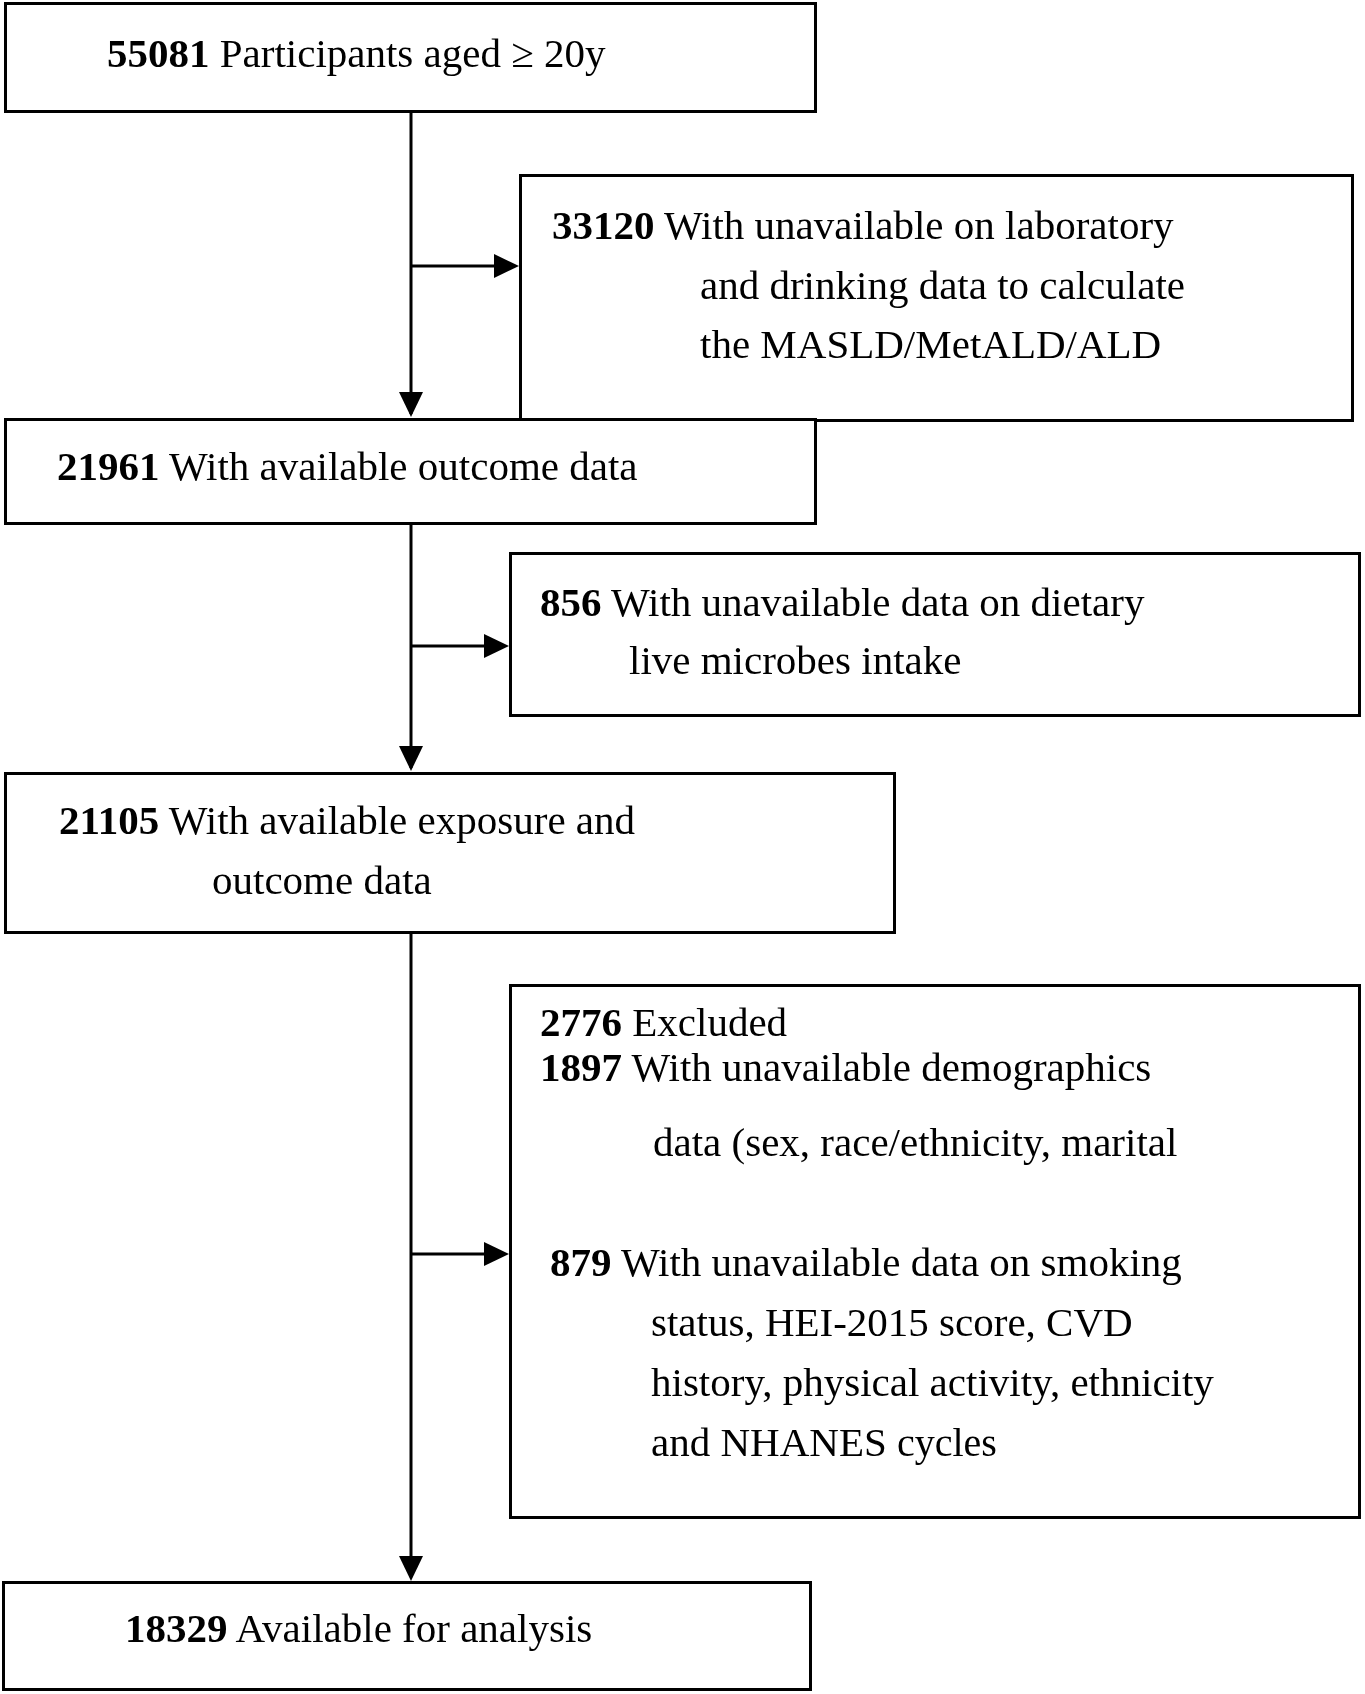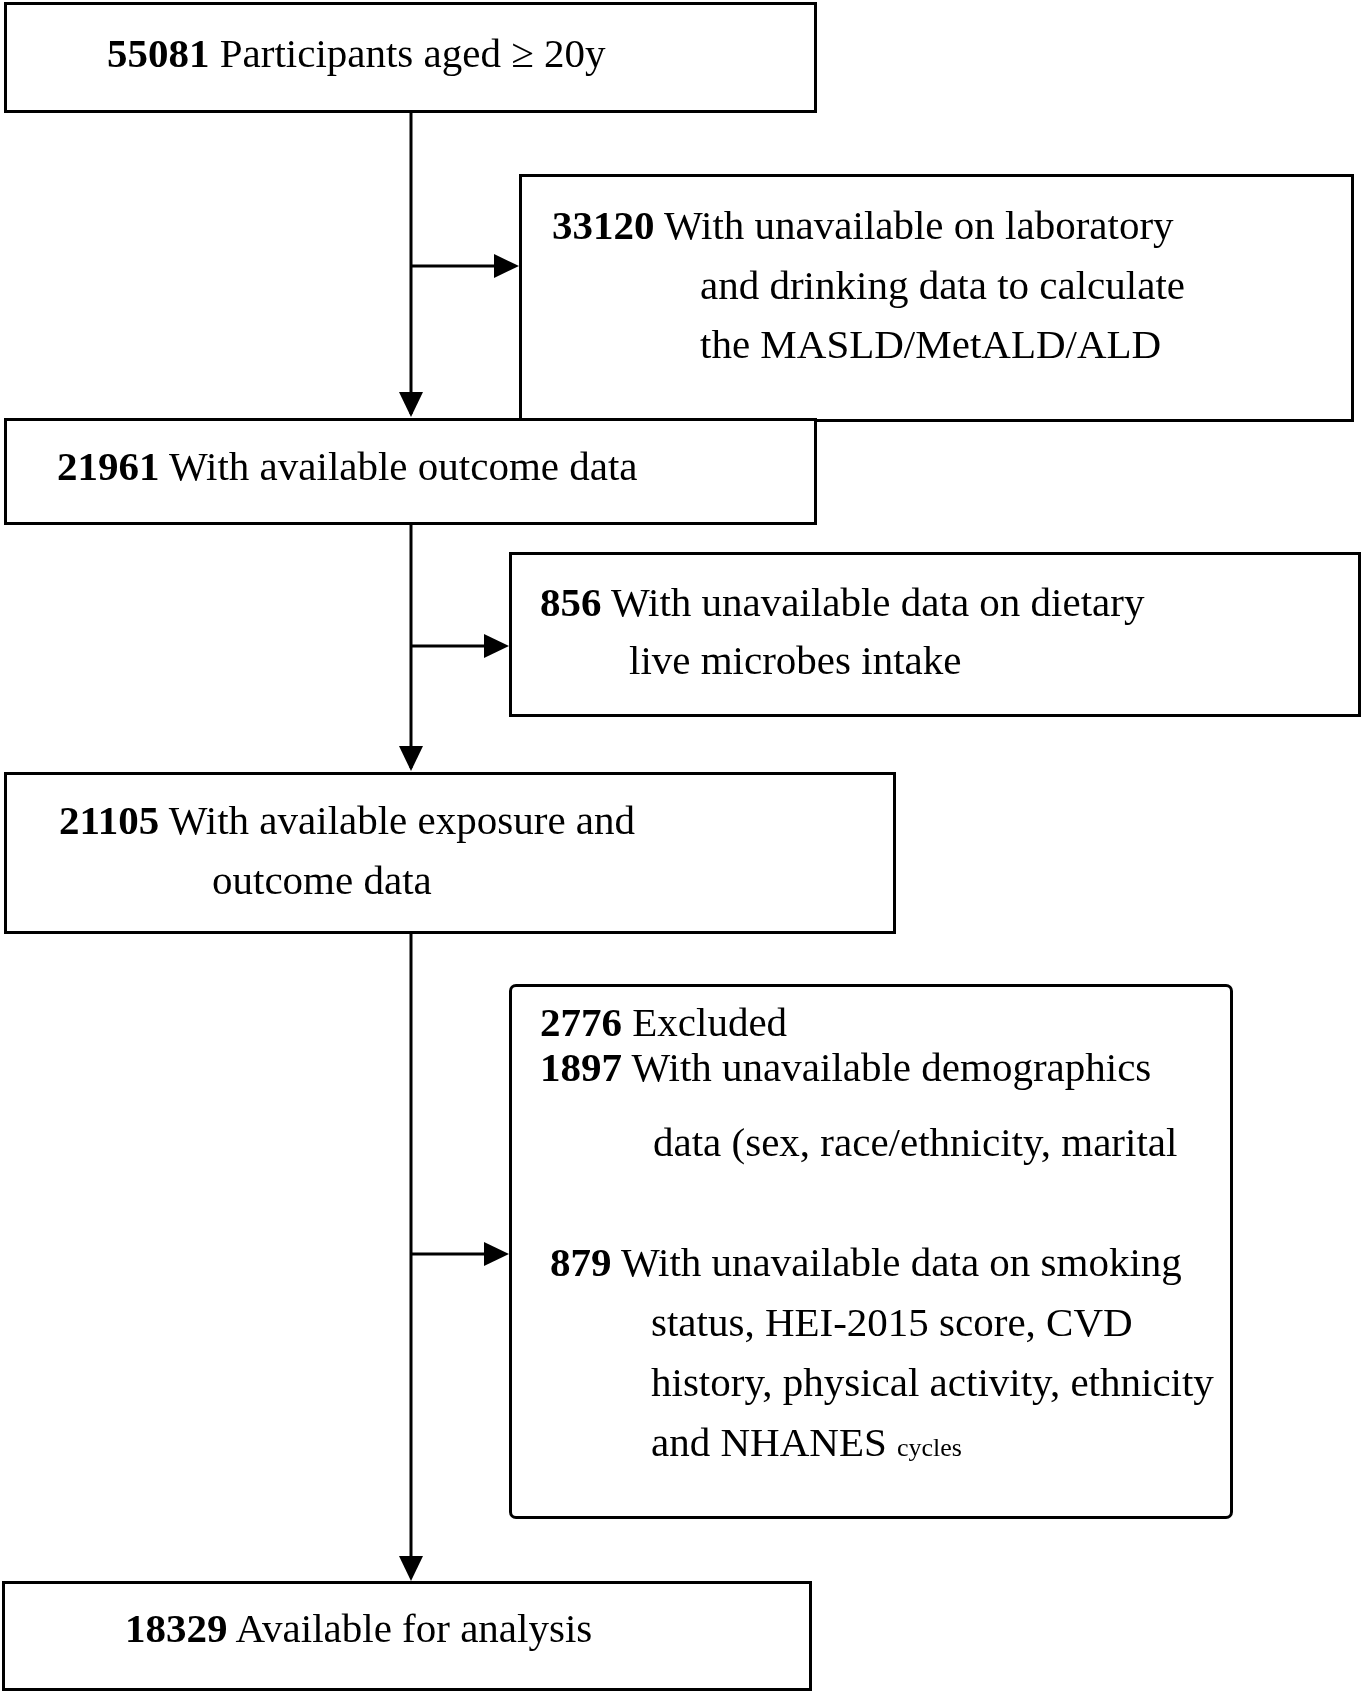--- a/index.html
+++ b/index.html
@@ -1,21 +1,21 @@
 <!DOCTYPE html>
 <html><head>
 <meta charset="utf-8">
 <style>
   html, body { margin: 0; padding: 0; background: #ffffff; }
   body { width: 1365px; height: 1694px; position: relative; overflow: hidden;
          font-family: "Liberation Serif", "DejaVu Serif", serif; color: #000; }
   .box { position: absolute; box-sizing: border-box; border: 3px solid #000; background: #fff; padding-left: 8px; }
   .txt { position: absolute; font-size: 41px; line-height: 60px; white-space: nowrap; }
   .num { font-weight: bold; }
-  .small { font-size: 26px; }
+  .small { font-size: 40px; }
   svg.lines { position: absolute; left: 0; top: 0; }
 </style>
 </head>
 <body>
 
 <svg class="lines" width="1365" height="1694">
   <defs>
     <marker id="ah" markerWidth="10" markerHeight="10" refX="9" refY="5" orient="auto" markerUnits="userSpaceOnUse" viewBox="0 0 10 10">
       <path d="M0,0 L10,5 L0,10 z" fill="#000"></path>
     </marker>
@@ -68,21 +68,21 @@
 </div>
 
 <div class="box" style="left:4px;top:772px;width:892px;height:162px;">
   <div class="txt" style="left:52px;top:15px;">
     <span class="num">21105</span>
     <span>With available exposure and</span>
   </div>
   <div class="txt" style="left:205px;top:75px;">outcome data</div>
 </div>
 
-<div class="box" style="left:509px;top:984px;width:724px;height:535px;border-radius:7px;">
+<div class="box" style="left:509px;top:984px;width:852px;height:535px;">
   <div class="txt" style="left:28px;top:5px;">
     <span class="num">2776</span>
     <span>Excluded</span>
   </div>
   <div class="txt" style="left:28px;top:50px;">
     <span class="num">1897</span>
     <span>With unavailable demographics</span>
   </div>
   <div class="txt" style="left:141px;top:125px;">data (sex, race/ethnicity, marital</div>
   <div class="txt" style="left:38px;top:245px;">

